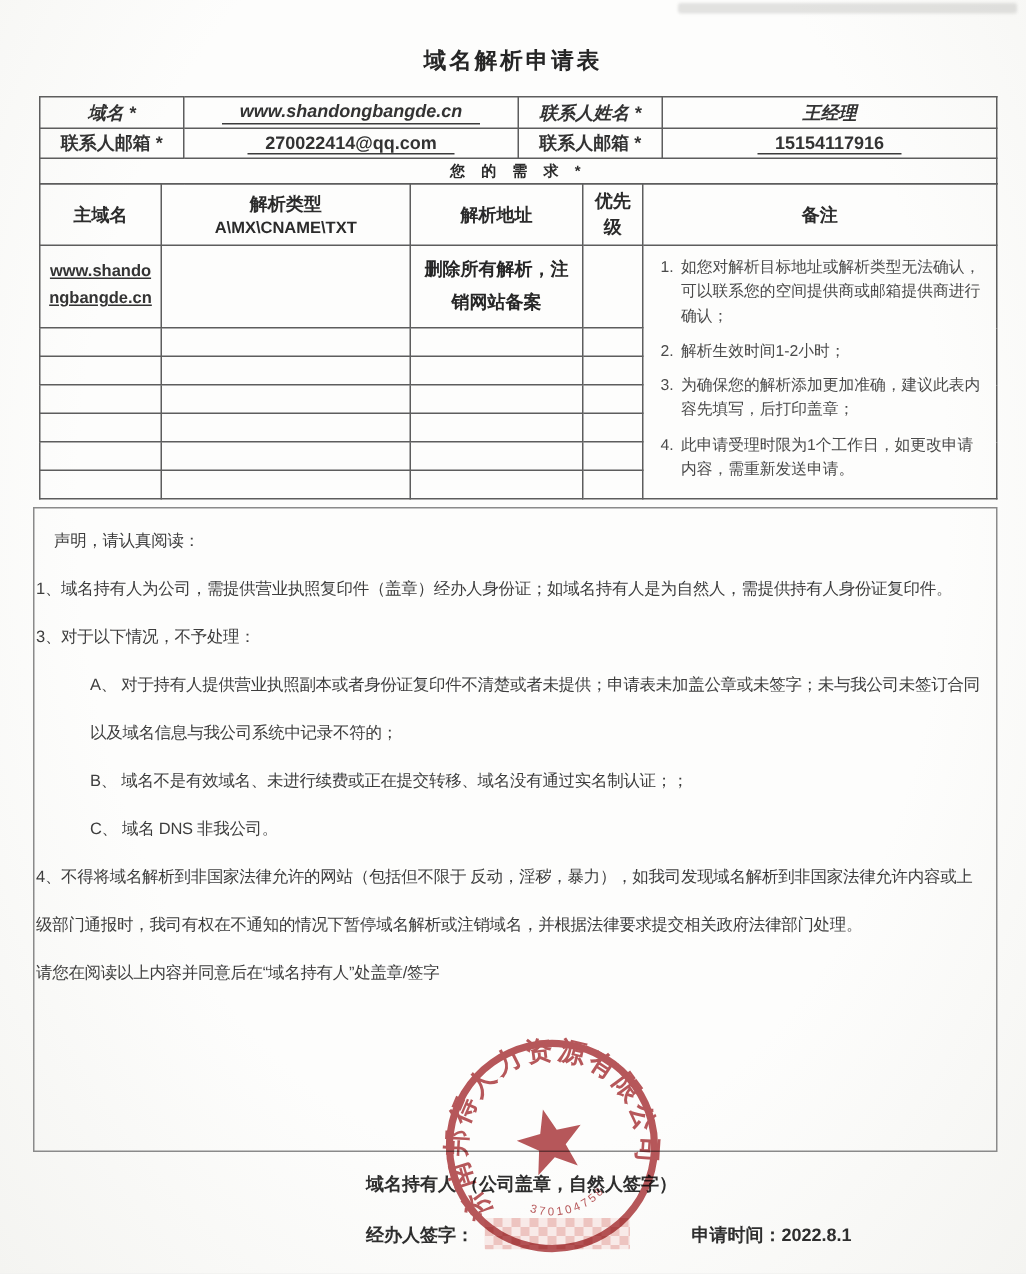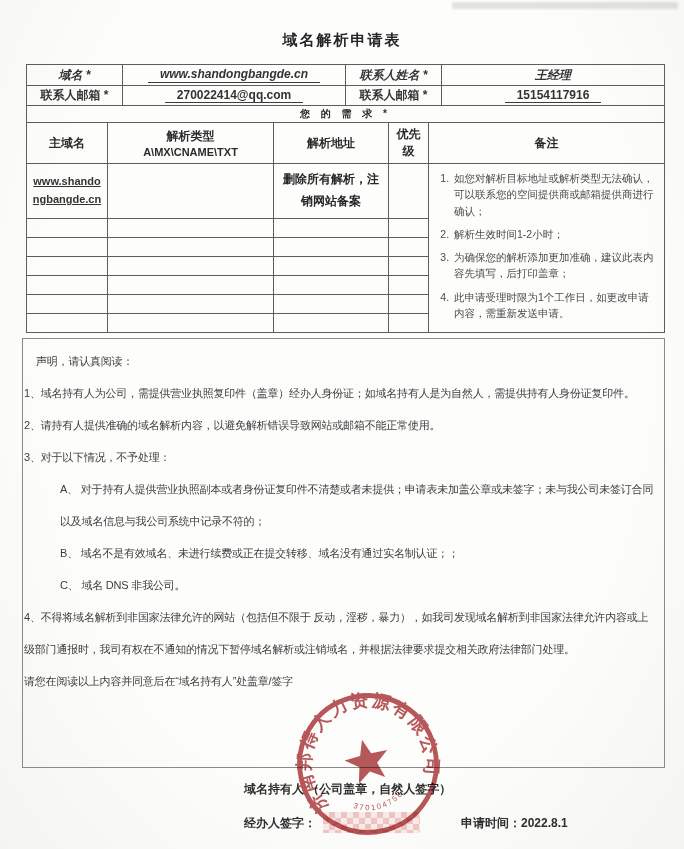--- a/index.html
+++ b/index.html
@@ -164,21 +164,20 @@
             <td></td>
           </tr>
         </tbody>
     </table>
   </div>
 
   <div class="declaration-box">
     <p class="declaration-heading">声明，请认真阅读：</p>
     <div class="declaration-body">
         <p>1、域名持有人为公司，需提供营业执照复印件（盖章）经办人身份证；如域名持有人是为自然人，需提供持有人身份证复印件。</p>
-        <p>2、请持有人提供准确的域名解析内容，以避免解析错误导致网站或邮箱不能正常使用。</p>
         <p>3、对于以下情况，不予处理：</p>
         <p class="indent">A、 对于持有人提供营业执照副本或者身份证复印件不清楚或者未提供；申请表未加盖公章或未签字；未与我公司未签订合同以及域名信息与我公司系统中记录不符的；</p>
         <p class="indent">B、 域名不是有效域名、未进行续费或正在提交转移、域名没有通过实名制认证；；</p>
         <p class="indent">C、 域名 DNS 非我公司。</p>
         <p>4、不得将域名解析到非国家法律允许的网站（包括但不限于 反动，淫秽，暴力），如我司发现域名解析到非国家法律允许内容或上级部门通报时，我司有权在不通知的情况下暂停域名解析或注销域名，并根据法律要求提交相关政府法律部门处理。</p>
         <p>请您在阅读以上内容并同意后在“域名持有人”处盖章/签字</p>
       </div>
   </div>
 
   <div class="footer">

